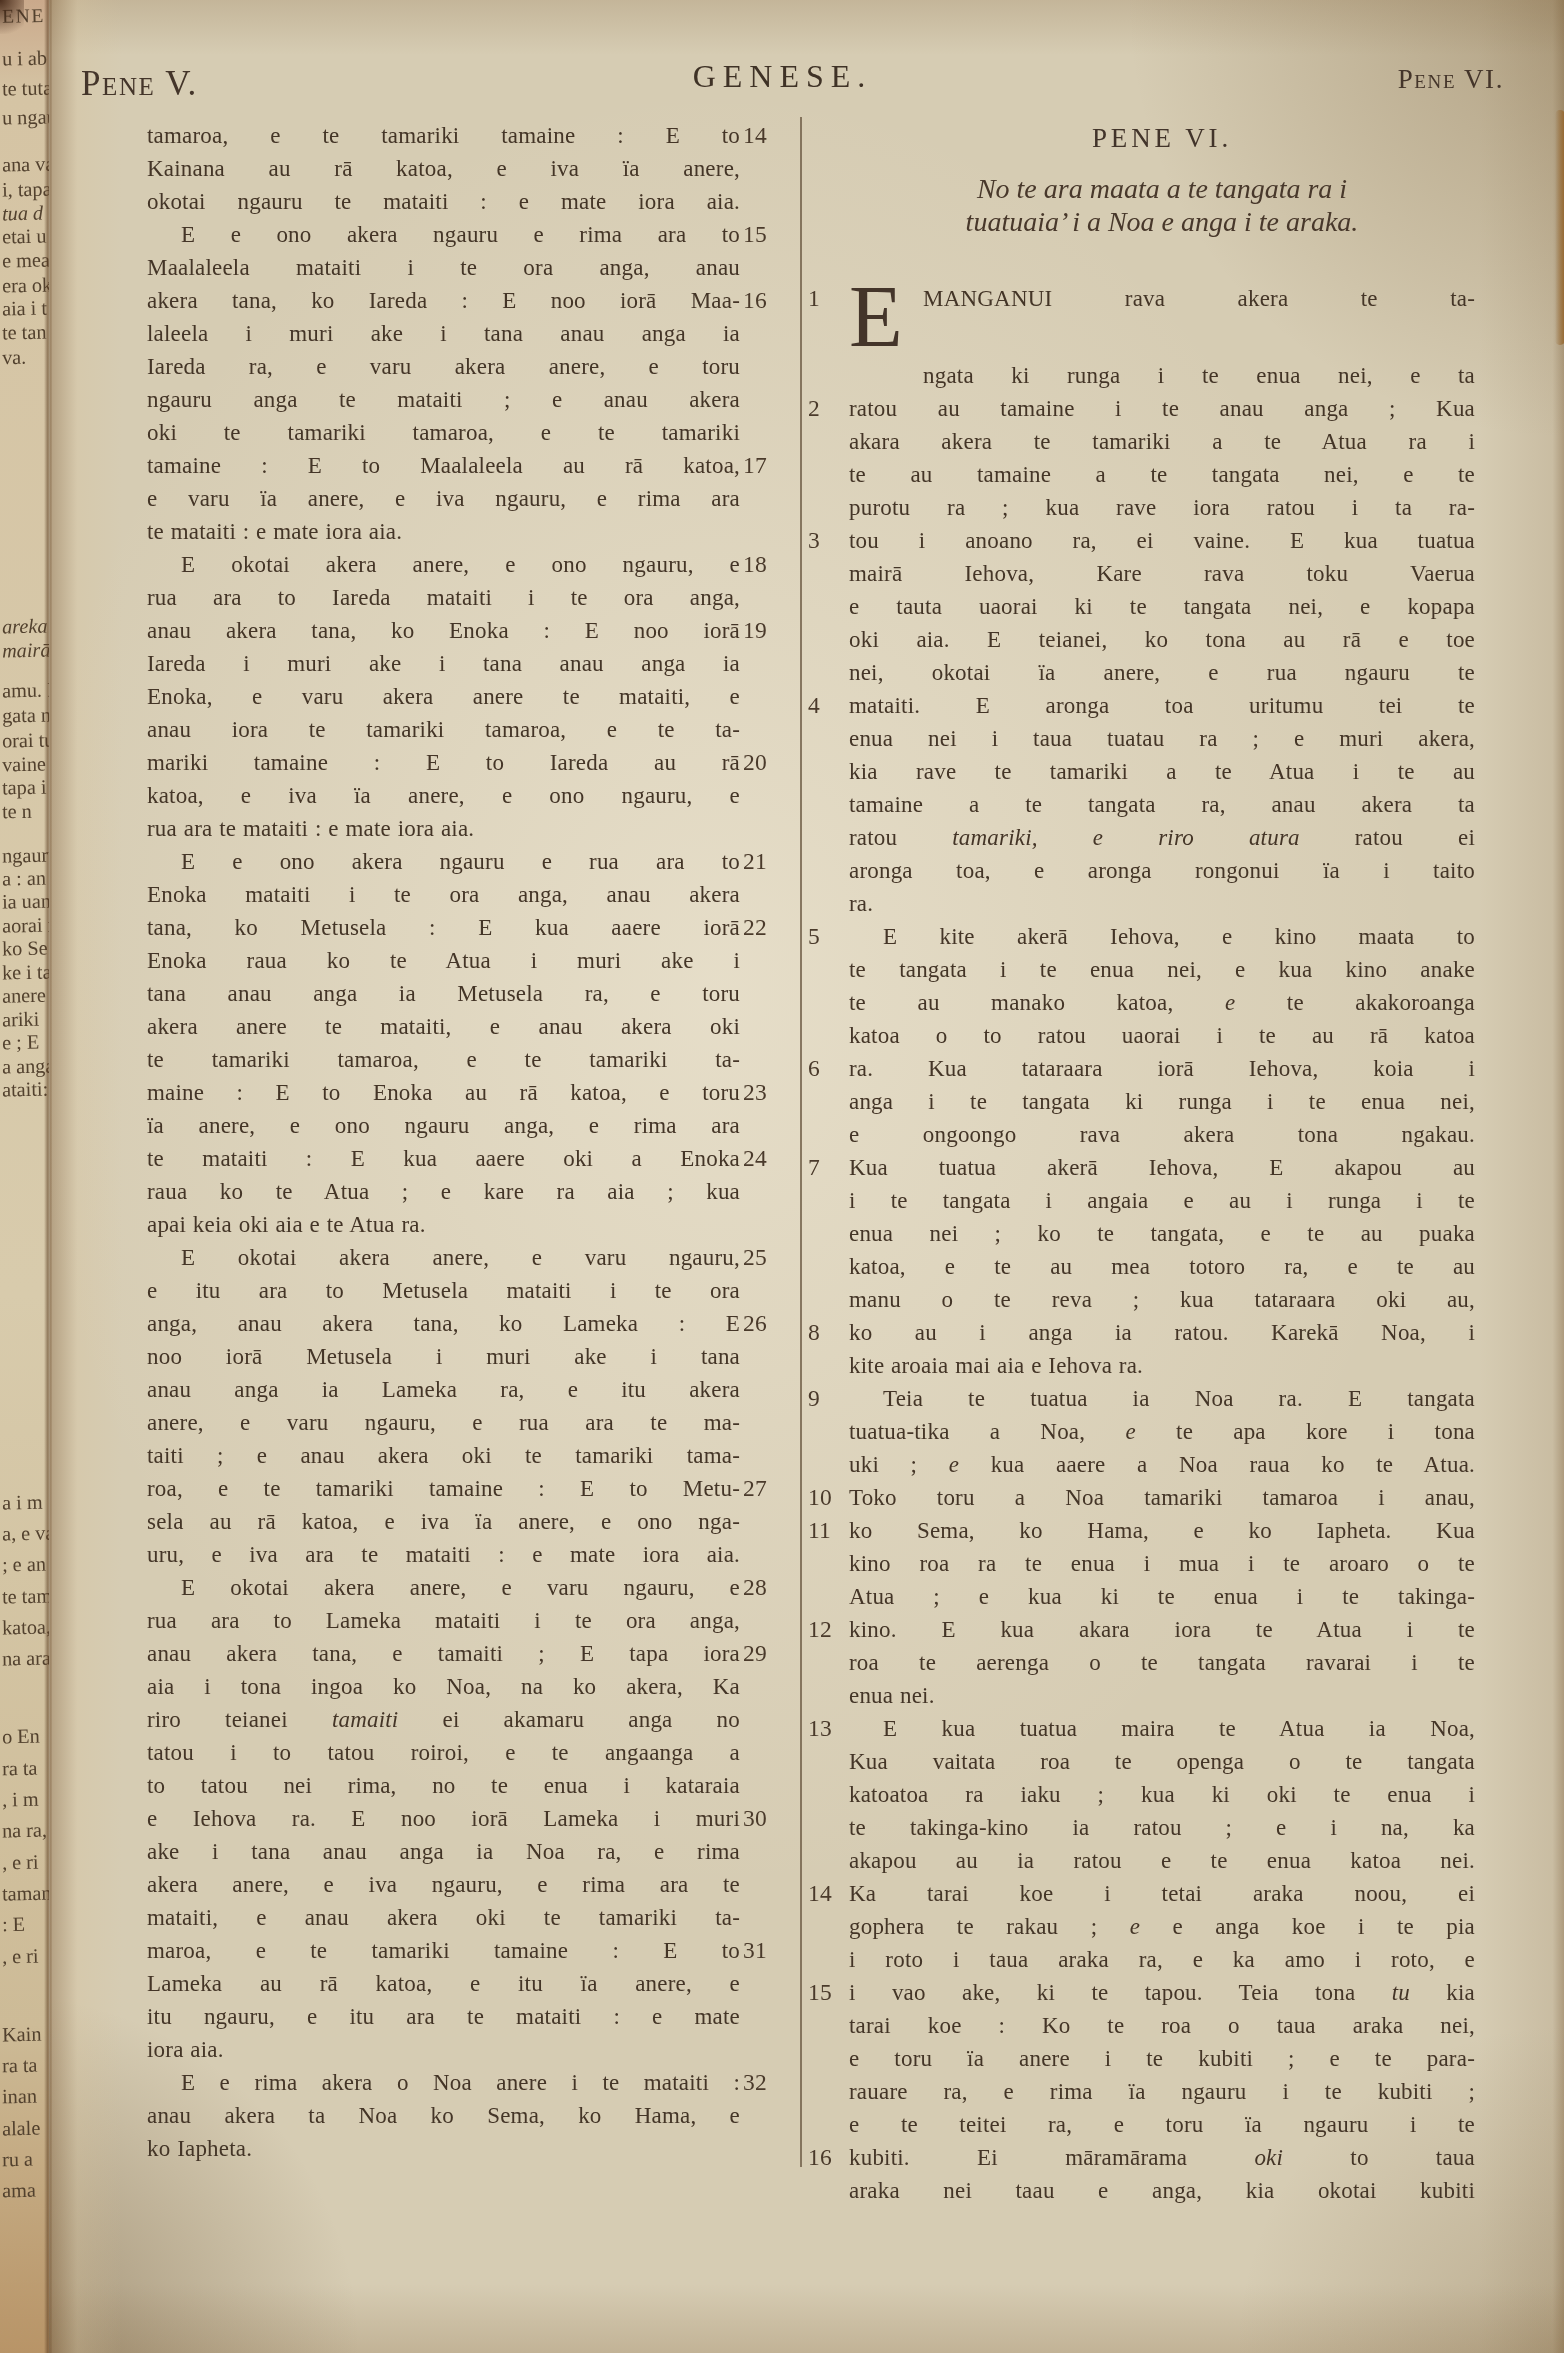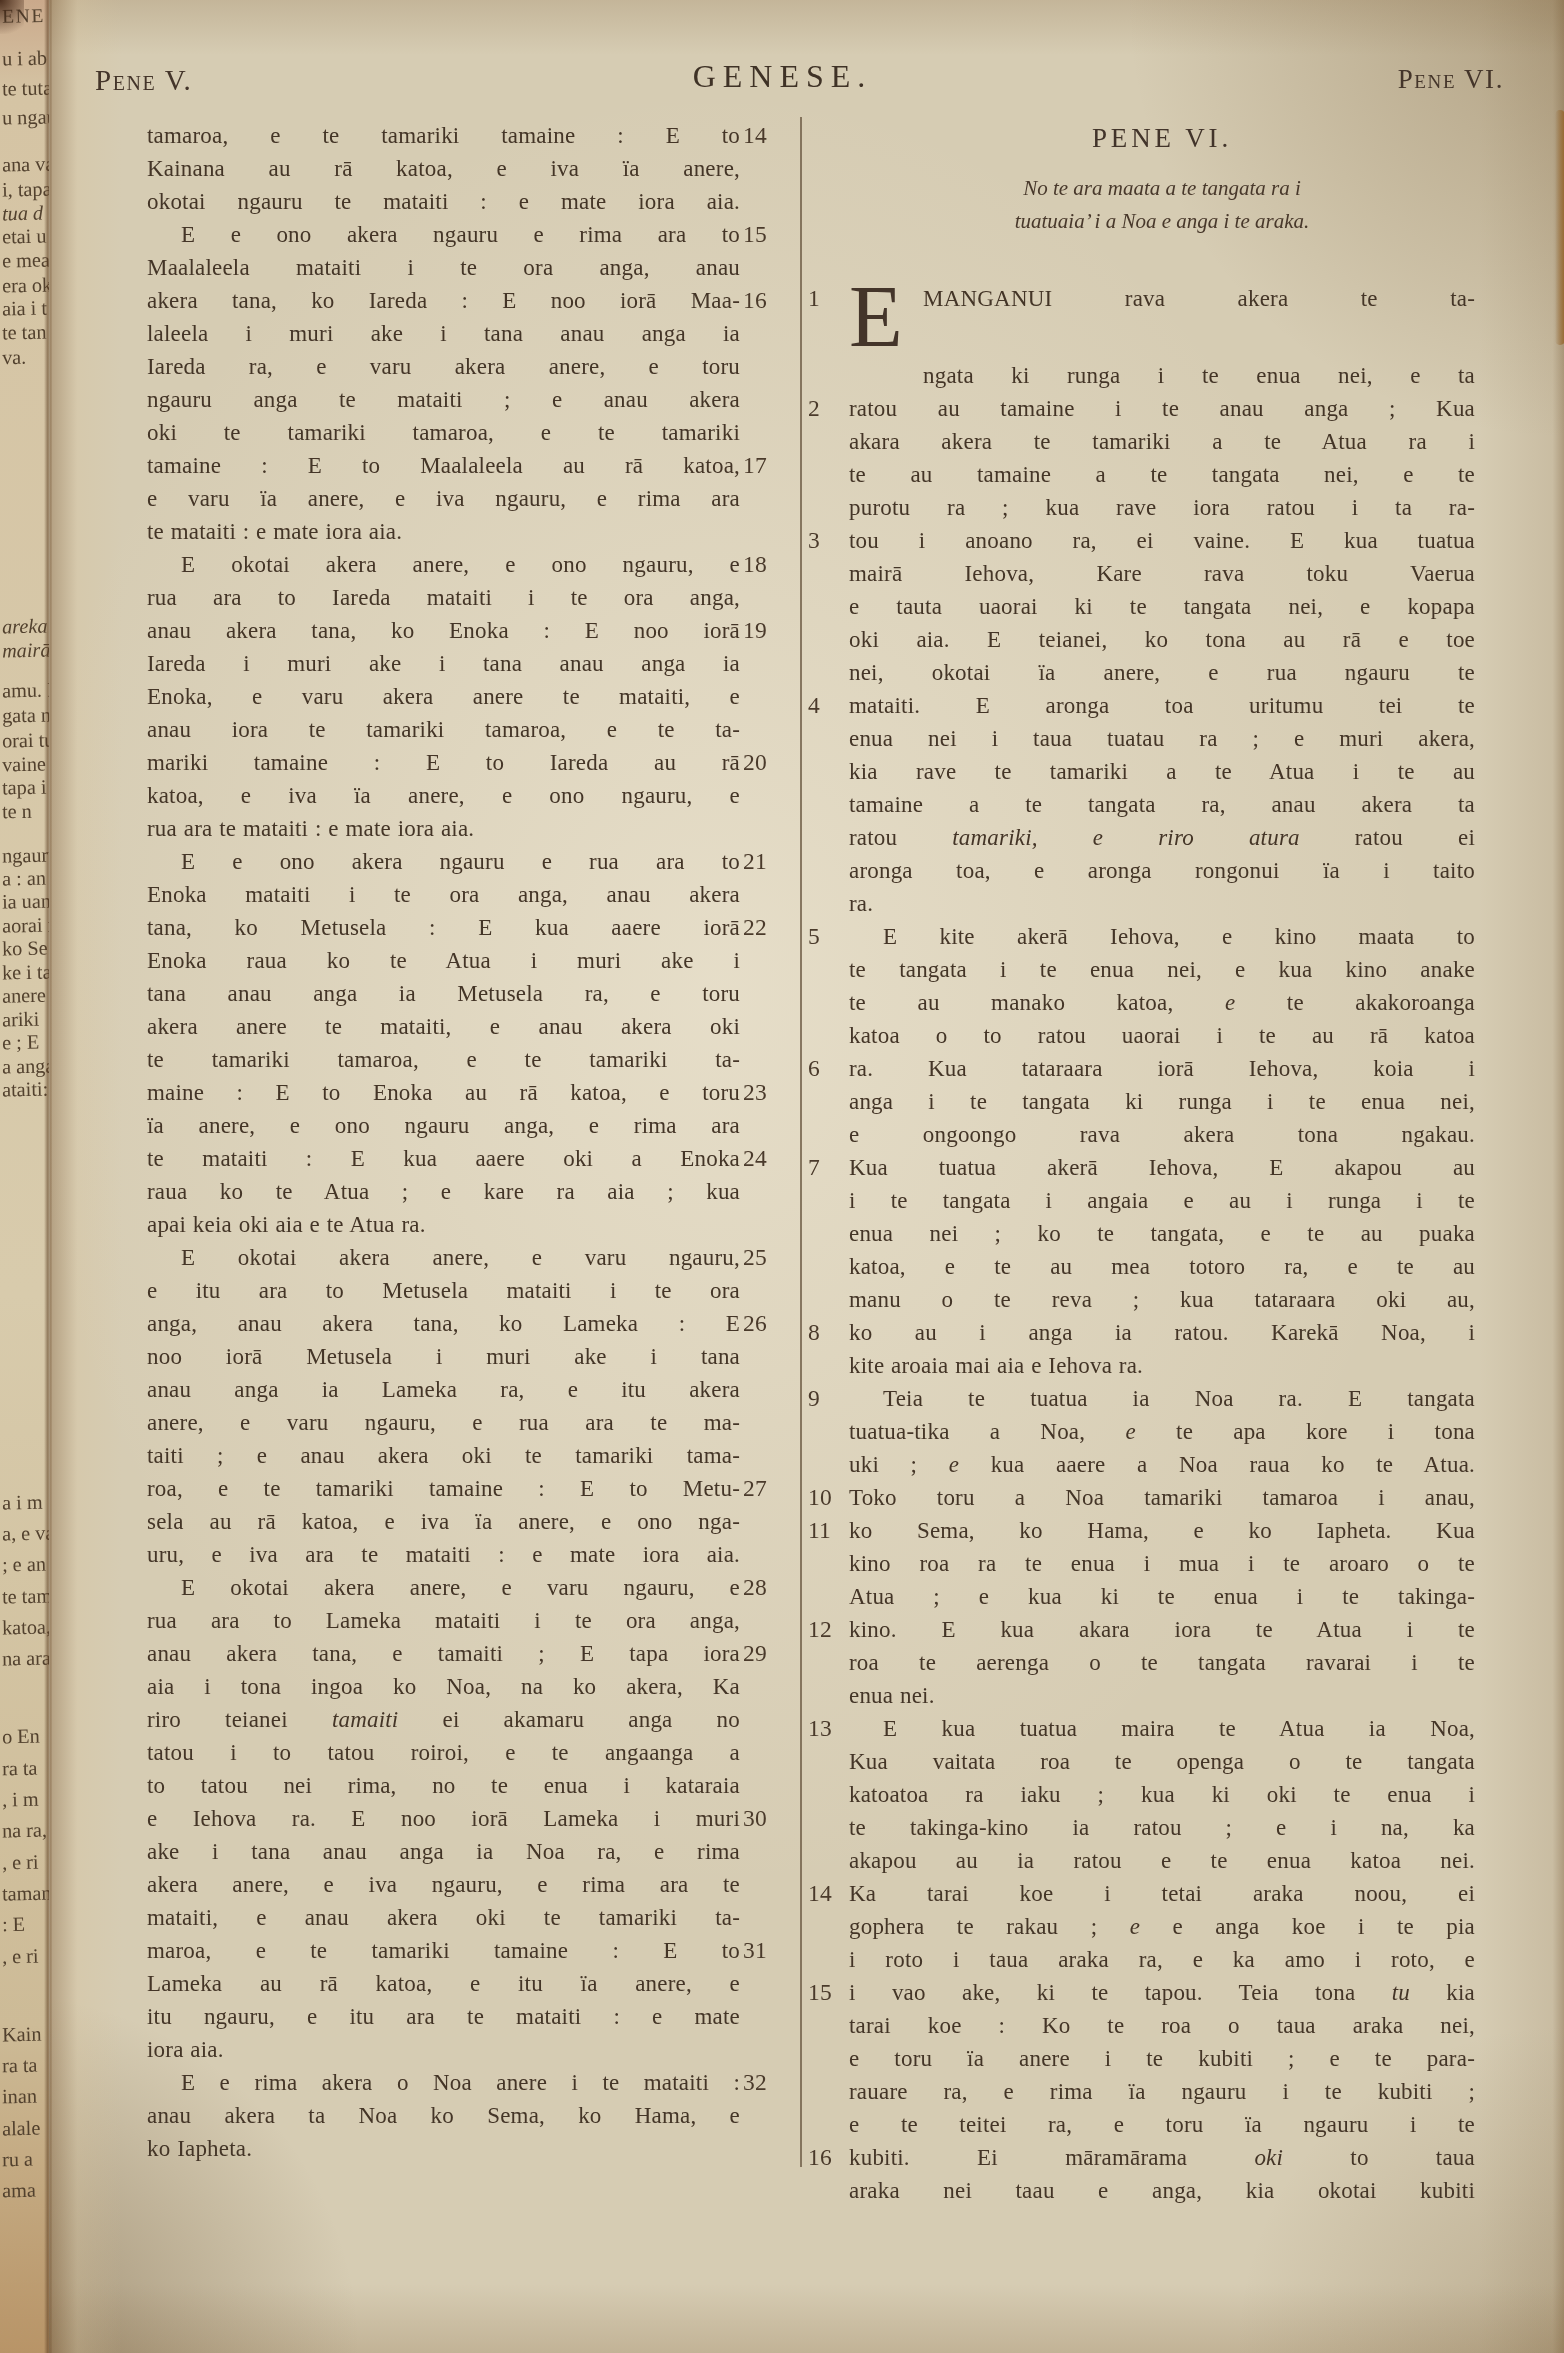--- a/index.html
+++ b/index.html
@@ -32,40 +32,40 @@
   .corner-tl{position:absolute;left:0;top:0;width:23.5px;height:34px;
     background:radial-gradient(circle at 0 0, rgba(62,34,18,.9), rgba(62,34,18,0) 85%);}
   .right-sliver{position:absolute;right:0;top:110px;width:10.2px;height:235px;
     background:linear-gradient(to left,#96672f,rgba(150,103,47,0));border-radius:4.7px;}
   .frag{position:absolute;left:1.6px;white-space:nowrap;font-size:20.3px;color:#52412e;
     transform:rotate(-1.2deg);}
   .frag.it{font-style:italic;}
   .frag.sc{font-variant:small-caps;font-size:19.6px;letter-spacing:1.6px;}
   
   .runhead{position:absolute;top:58px;left:0;width:1565px;height:44px;}
-  .rh-left{position:absolute;left:95px;top:6.3px;font-variant:small-caps;font-size:29px;letter-spacing:1.6px;color:#44352a;}
+  .rh-left{position:absolute;left:81px;top:6.3px;font-variant:small-caps;font-size:35px;letter-spacing:1.6px;color:#44352a;}
   .rh-center{position:absolute;left:0;width:1565px;text-align:center;top:0;font-size:32px;letter-spacing:7px;color:#3f3226;}
   .rh-right{position:absolute;right:61px;top:6.3px;font-variant:small-caps;font-size:27px;letter-spacing:1.6px;color:#44352a;}
   
   .divider{position:absolute;left:800px;top:117px;width:1.6px;height:2050px;background:#6f5e47;opacity:.8;}
   .col{position:absolute;top:119px;}
   #leftcol{left:147px;width:593px;}
   #rightcol{left:849px;width:626px;}
   .line{position:relative;height:33px;line-height:33px;font-size:23px;letter-spacing:0.2px;word-spacing:0.8px;}
   .line .txt{display:block;text-align:justify;text-align-last:justify;}
   .line.nj .txt{text-align:left;text-align-last:left;}
   .line.ind .txt{padding-left:34px;}
   .line.pl .txt{padding-left:74px;margin-top:44px;}
   .vnum{position:absolute;top:0;font-size:23.5px;color:#4a3a2b;}
   .vnum.right{right:-50px;width:47px;text-align:left;}
   .vnum.left{left:-41px;width:36px;text-align:left;}
   .dropcap{position:absolute;left:0;top:1.6px;font-size:88px;line-height:66px;color:#44352a;}
   
   .chap-title{height:39px;line-height:39px;text-align:center;font-size:27px;letter-spacing:3.9px;color:#42342a;}
-  .chap-sum{margin-top:14px;font-style:italic;font-size:21px;line-height:33px;text-align:center;color:#48382b;}
+  .chap-sum{margin-top:14px;font-style:italic;font-size:28px;line-height:33px;text-align:center;color:#48382b;}
   .rlines{margin-top:23.5px;}
   .txt i{font-style:italic;margin-top:16px;}
 </style>
 </head>
 <body>
 
 <div class="shade base"></div>
 
 <div class="gutter" id="gutter">
     <div class="frag sc" style="top: 4.7px;">ENE IV</div>

